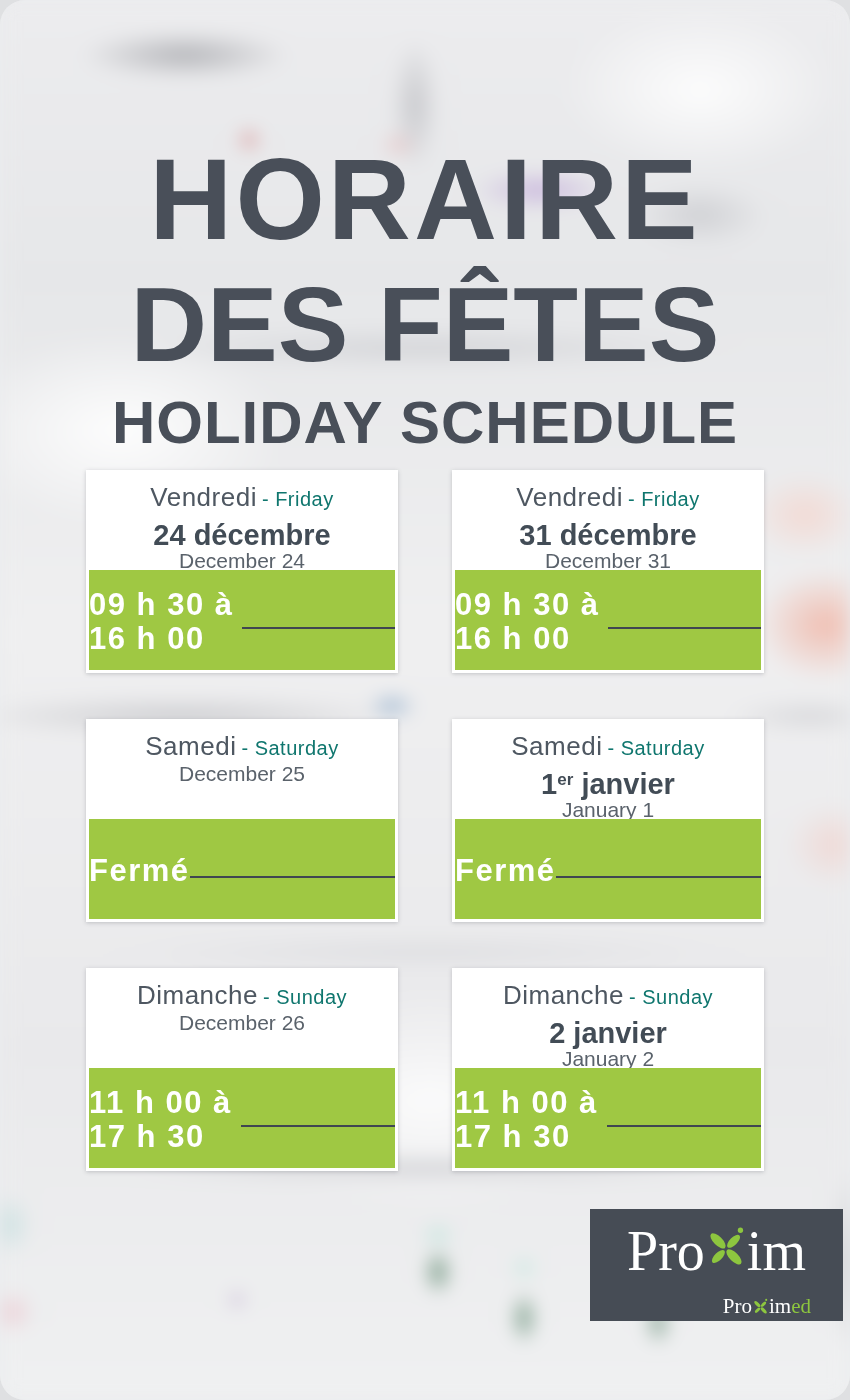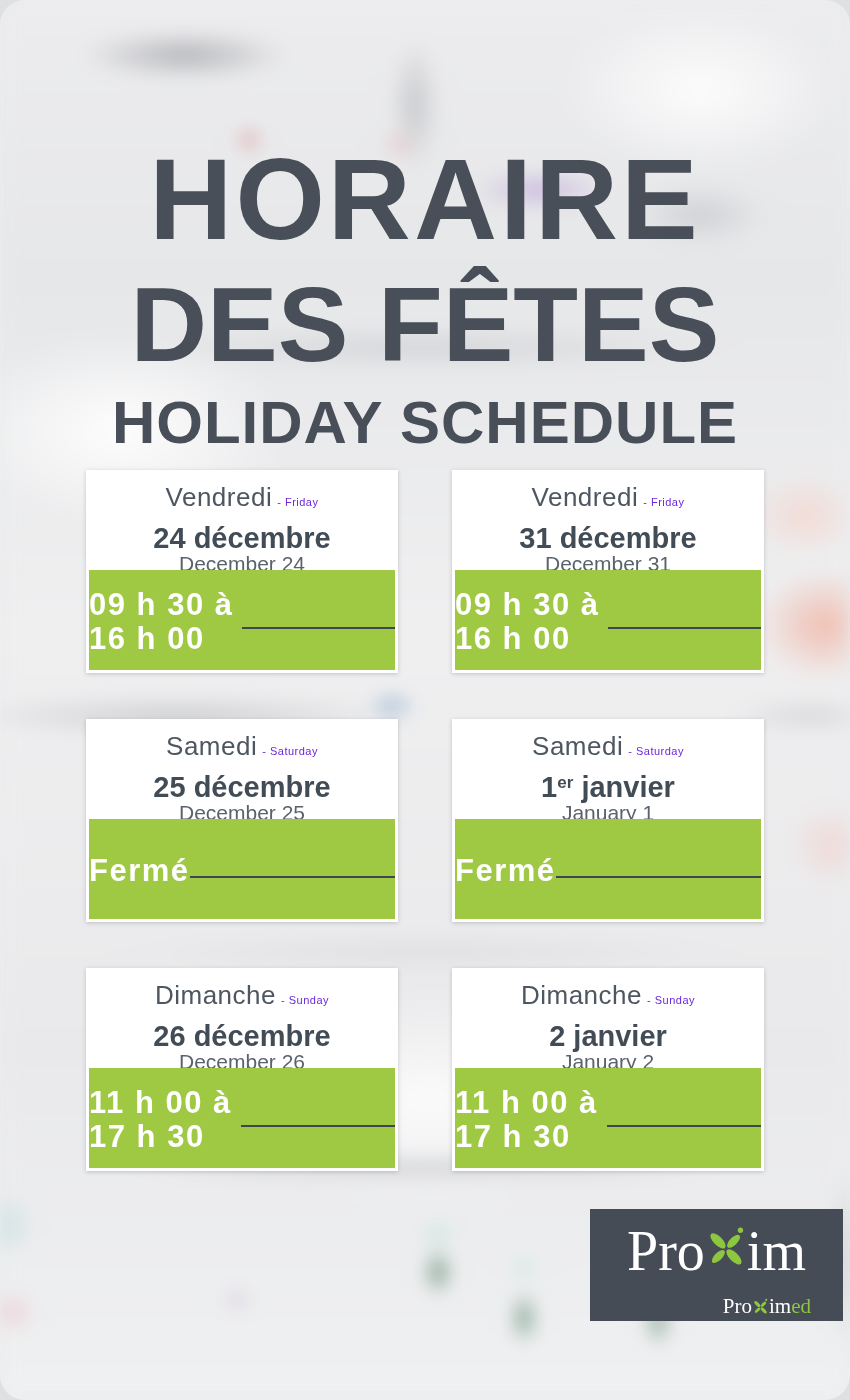--- a/index.html
+++ b/index.html
@@ -51,21 +51,21 @@
   .t1{font-size:115px;line-height:1;letter-spacing:3px;}
   .t2{font-size:106px;line-height:1;letter-spacing:0;margin-top:14px;}
   .t3{font-size:60px;line-height:1;letter-spacing:1px;margin-top:16px;}
   
   .card{
     position:absolute;width:312px;height:203px;background:#ffffff;
     box-shadow:0 1px 4px rgba(60,65,75,.25);
   }
   .card-head{height:100px;padding-top:12px;text-align:center;}
   .day-line{font-size:26px;line-height:30px;color:#4e5761;letter-spacing:.5px;}
-  .day-en{font-size:11px;margin-left:5px;color:#6d28d9;}
+  .day-en{font-size:20px;margin-left:5px;color:#0f766e;}
   .date-fr{font-size:29px;line-height:30px;font-weight:bold;color:#424c56;margin-top:2px;}
   .date-fr sup{font-size:17px;vertical-align:9px;}
   .date-en{font-size:21px;line-height:22px;color:#5a626b;margin-top:0;}
   .card-hours{
     position:absolute;left:3px;right:3px;top:100px;bottom:3px;
     background:#9fc843;display:flex;flex-direction:row;align-items:center;justify-content:center;
     padding-top:3px;
   }
   .hours-text{color:#ffffff;font-weight:bold;font-size:31px;line-height:34px;letter-spacing:1.5px;}
   .hours-underline{width:272px;border-top:2px solid #3f4651;margin-top:13px;}
@@ -112,21 +112,20 @@
     </div>
     <div class="card-hours">
       <div class="hours-text">09 h 30 à 16 h 00</div>
       <div class="hours-underline"></div>
     </div>
   </div>
 
   <div class="card" style="left:86px;top:719px;">
     <div class="card-head">
       <div class="day-line"><span class="day-fr">Samedi</span><span class="day-en">- Saturday</span></div>
-      <div class="date-fr"><span>25 décembre</span><sup></sup><span></span></div>
       <div class="date-en">December 25</div>
     </div>
     <div class="card-hours">
       <div class="hours-text">Fermé</div>
       <div class="hours-underline"></div>
     </div>
   </div>
 
   <div class="card" style="left:452px;top:719px;">
     <div class="card-head">
@@ -136,21 +135,20 @@
     </div>
     <div class="card-hours">
       <div class="hours-text">Fermé</div>
       <div class="hours-underline"></div>
     </div>
   </div>
 
   <div class="card" style="left:86px;top:968px;">
     <div class="card-head">
       <div class="day-line"><span class="day-fr">Dimanche</span><span class="day-en">- Sunday</span></div>
-      <div class="date-fr"><span>26 décembre</span><sup></sup><span></span></div>
       <div class="date-en">December 26</div>
     </div>
     <div class="card-hours">
       <div class="hours-text">11 h 00 à 17 h 30</div>
       <div class="hours-underline"></div>
     </div>
   </div>
 
   <div class="card" style="left:452px;top:968px;">
     <div class="card-head">

